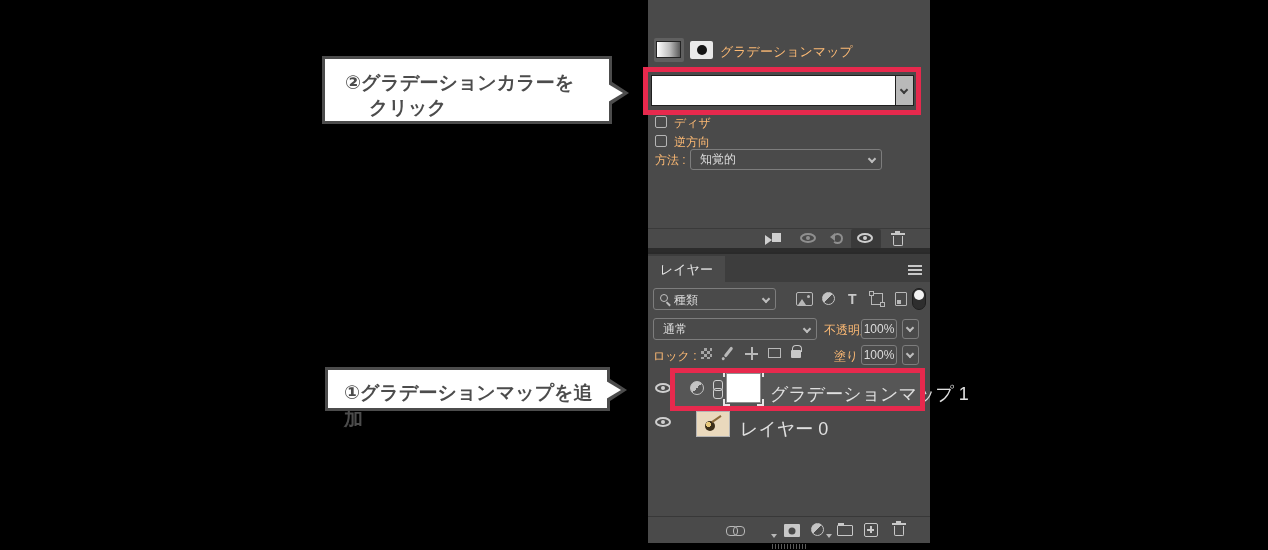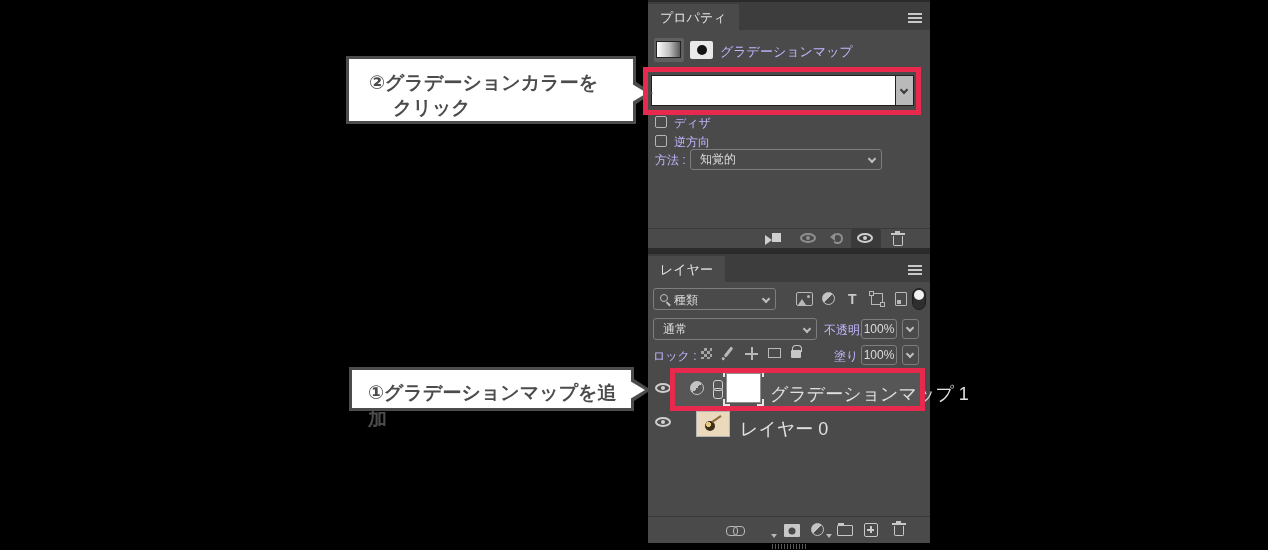--- a/index.html
+++ b/index.html
@@ -7,21 +7,21 @@
   #canvas{position:relative;width:1268px;height:550px;background:#000;overflow:hidden;
           font-family:"Liberation Sans","DejaVu Sans",sans-serif;}
 
   
   #panel{position:absolute;left:648px;top:0;width:282px;height:543px;background:#4a4a4a;}
   .tabbar{position:absolute;left:0;width:282px;height:30px;background:#3d3d3d;border-top:2px solid #2a2a2a;}
   .tab{position:absolute;left:0;top:2px;height:28px;background:#4a4a4a;color:#e2e2e2;font-size:13px;
        line-height:28px;padding:0 12px;}
   .menu-icon{position:absolute;right:8px;top:11px;width:14px;height:10px;
        background:repeating-linear-gradient(#c8c8c8 0 2px,transparent 2px 4px);}
-  .lbl{position:absolute;color:#c4b5fd;font-size:12px;white-space:nowrap;}
+  .lbl{position:absolute;color:#fdba74;font-size:12px;white-space:nowrap;}
   .chev{display:inline-block;width:6px;height:6px;border-right:2px solid #bdbdbd;border-bottom:2px solid #bdbdbd;transform:rotate(45deg);}
   .chev.dark{border-color:#3a3a3a;}
   .dropdown{position:absolute;height:21px;border:1px solid #7d7d7d;border-radius:3px;background:#4a4a4a;
        color:#dcdcdc;font-size:12px;line-height:19px;padding-left:9px;}
   .dropdown .chev{position:absolute;right:6px;top:6px;}
   .valbox{position:absolute;height:20px;border:1px solid #7d7d7d;border-radius:3px;background:#4a4a4a;
        color:#dcdcdc;font-size:12px;line-height:18px;text-align:center;}
   .chevbox{position:absolute;width:17px;height:20px;border:1px solid #7d7d7d;border-radius:3px;}
   .chevbox .chev{position:absolute;left:4px;top:5px;}
 
@@ -130,35 +130,31 @@
        width:7px;height:7px;border-radius:50%;background:#4a4a4a;}
   .folder-icon{position:absolute;width:16px;height:11px;border:1.5px solid #c8c8c8;border-radius:1px;}
   .folder-icon::before{content:'';position:absolute;left:0;top:-3.5px;width:6px;height:2px;background:#c8c8c8;}
   .plus-icon{position:absolute;width:14px;height:14px;border:1.5px solid #c8c8c8;border-radius:2px;}
   .plus-icon::before{content:'';position:absolute;left:2px;top:4.5px;width:7px;height:2px;background:#c8c8c8;}
   .plus-icon::after{content:'';position:absolute;left:4.5px;top:2px;width:2px;height:7px;background:#c8c8c8;}
   .grip{position:absolute;left:124px;top:544px;width:34px;height:5px;
        background:repeating-linear-gradient(90deg,#5a5a5a 0 1px,transparent 1px 3px);}
 
   
-  .callout{position:absolute;background:#fff;border:3px solid #4c4c4c;color:#4c4c4c;font-size:19px;font-weight:700;margin-left:24px;}
+  .callout{position:absolute;background:#fff;border:3px solid #4c4c4c;color:#4c4c4c;font-size:19px;font-weight:700;}
   .callout .tail-d{position:absolute;width:0;height:0;border-top:13px solid transparent;border-bottom:13px solid transparent;border-left:20px solid #4c4c4c;}
   .callout .tail-w{position:absolute;width:0;height:0;border-top:9px solid transparent;border-bottom:9px solid transparent;border-left:15px solid #fff;}
 </style>
 </head>
 <body>
 
 <div id="canvas">
 
   <div id="panel">
 
-    <div class="tabbar" style="top:0;">
-      <div class="tab">プロパティ</div>
-      <div class="menu-icon"></div>
-    </div>
 
     <div class="thumb-sel">
       <div class="gradient-thumb"></div>
     </div>
     <div class="maskhead-icon"></div>
     <div class="lbl" style="left:72px;top:43px;font-size:13px;">グラデーションマップ</div>
 
     <div class="grad-bar"></div>
     <div class="grad-chev-cell">
       <span class="chev dark"></span>

